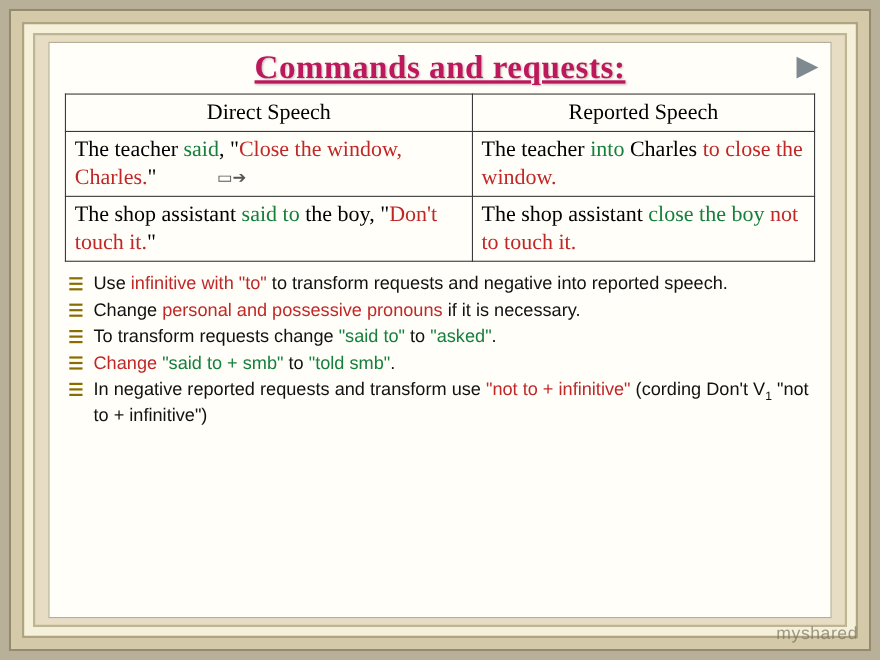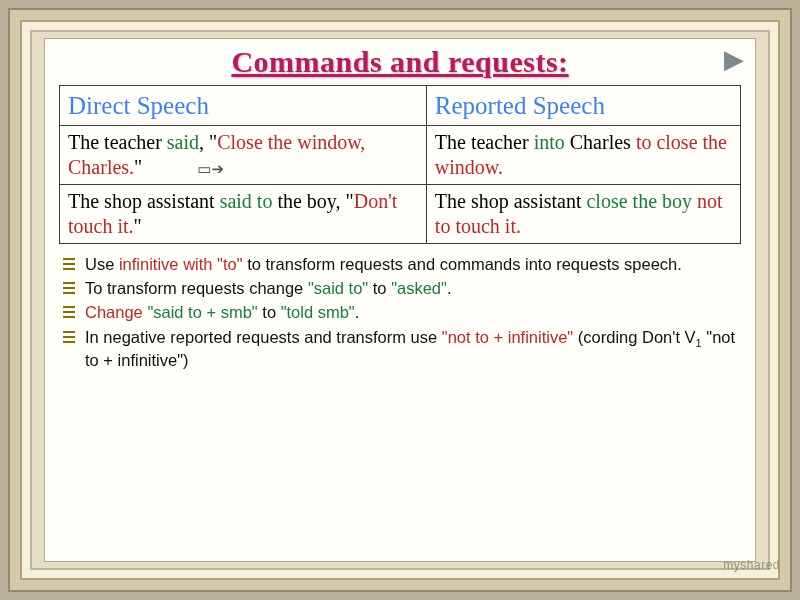--- a/index.html
+++ b/index.html
@@ -61,22 +61,23 @@
     border: 1.5px solid #3a3a3a;
     padding: 4px 8px;
     text-align: left;
     vertical-align: top;
     font-size: 20px;
     line-height: 1.25;
     font-family: 'Times New Roman', serif;
   }
   table.speech th {
     font-weight: normal;
-    color: #3b82f6;
-    font-size: 25px;
+    text-align: center;
+    color: #000000;
+    font-size: 20px;
   }
   .r { color: #c02828; }
   .g { color: #15803d; }
   ul.bullets {
     list-style: none;
     padding: 0;
     margin: 2px 0 0 0;
     font-family: Verdana, Tahoma, Arial, sans-serif;
     font-size: 16.5px;
     color: #111;
@@ -101,24 +102,24 @@
   }
   .cell-arrow {
     display:inline-block;
     font-size:15px;
     color:#555;
     vertical-align:middle;
     margin-left:50px;
   }
   .watermark {
     position: absolute;
-    bottom: 28px;
+    bottom: 14px;
     right: 20px;
     font-family: Verdana, sans-serif;
-    font-size: 12px;
+    font-size: 16px;
     color: rgba(120,115,95,0.7);
     letter-spacing: 0.5px;
   }
   sub { font-size: 11px; }
 </style>
 </head>
 <body>
 
 <div class="outer-frame"></div>
 
@@ -146,21 +147,24 @@
       </td>
       <td>
         <span>The shop assistant </span><span class="g">close the boy</span><span> </span><span class="r">not to touch it.</span><span></span>
       </td>
     </tr>
   </tbody>
     </table>
 
   <ul class="bullets">
     <li>
-      <span>Use </span><span class="r">infinitive with "to"</span><span> to transform requests and commands into requests speech.</span>
+      <span>Use </span><span class="r">infinitive with "to"</span><span> to transform requests and negative into reported speech.</span>
+    </li>
+    <li>
+      <span> Change </span><span class="r">personal and possessive pronouns</span><span> if it is necessary.</span>
     </li>
     <li>
       <span> To transform requests change </span><span class="g">"said to"</span><span> to </span><span class="g">"asked"</span><span>.</span>
     </li>
     <li>
       <span> </span><span class="r">Change</span><span> </span><span class="g">"said to + smb"</span><span> to </span><span class="g">"told smb"</span><span>.</span>
     </li>
     <li>
       <span> In negative reported requests and transform use </span><span class="r">"not to + infinitive"</span><span> (cording Don't V</span><sub>1</sub><span> "not to + infinitive")</span>
     </li>

